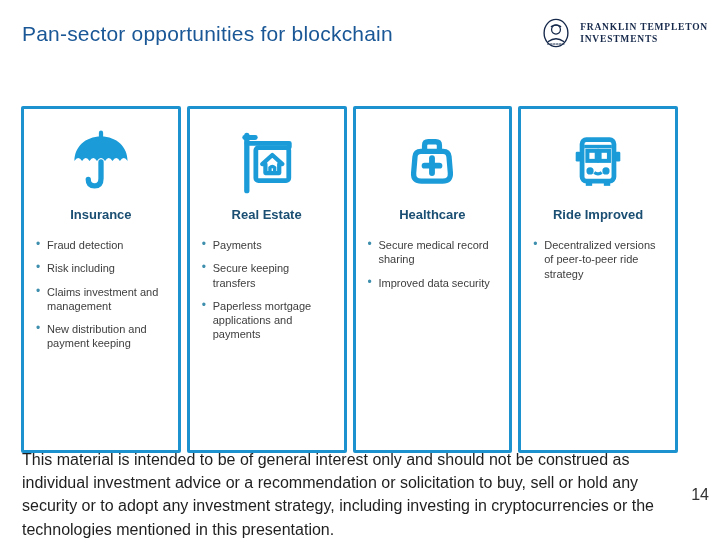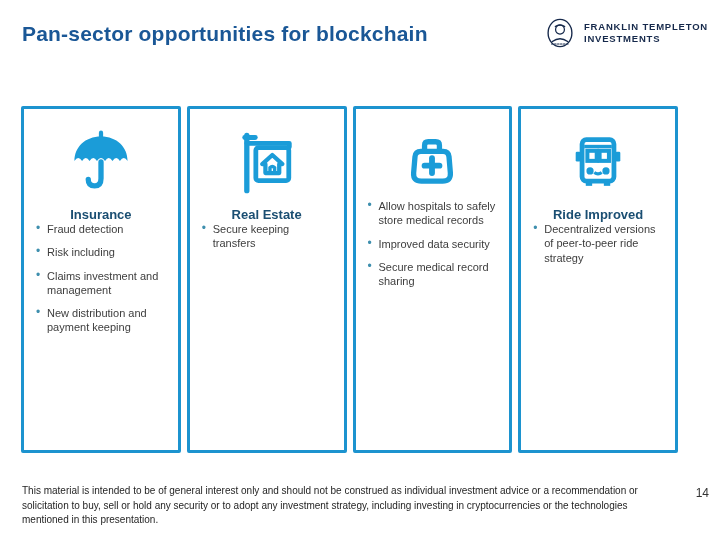--- a/index.html
+++ b/index.html
@@ -13,36 +13,36 @@
     background: #ffffff;
     overflow: hidden;
   }
 
   
   .slide-title {
     position: absolute;
     left: 22px;
     top: 22px;
     font-size: 21px;
-    font-weight: bold;
+    font-weight: normal;
     letter-spacing: 0.2px;
     color: #1a5796;
   }
 
   .logo {
     position: absolute;
     right: 12px;
     top: 16px;
     display: flex;
     align-items: center;
     gap: 7px;
   }
   .logo-emblem { width: 34px; height: 34px; }
   .logo-text {
-    font-family: Liberation Sans, sans-serif;
+    font-family: Liberation Serif, serif;
     color: #16294b;
     font-weight: bold;
     font-size: 9.5px;
     letter-spacing: 0.8px;
     line-height: 1.3;
     text-transform: uppercase;
   }
 
   
   .cards {
@@ -74,20 +74,21 @@
   .card-title {
     margin-top: 8px;
     text-align: center;
     font-size: 13px;
     font-weight: bold;
     color: #1a4e72;
   }
 
   ul.bullets {
     list-style: none;
+    margin-top: 16px;
     padding: 0 2px 0 4px;
   }
   ul.bullets li {
     position: relative;
     padding-left: 11px;
     margin-bottom: 9px;
     font-size: 11px;
     line-height: 1.3;
     color: #3d3d3d;
   }
@@ -97,31 +98,31 @@
     left: 0;
     top: -1px;
     color: #3e8fae;
     font-size: 12px;
   }
 
   
   .footer-text {
     position: absolute;
     left: 22px;
-    top: 484px;
+    top: 448px;
     width: 642px;
-    font-size: 10px;
+    font-size: 16px;
     line-height: 1.45;
     color: #1f1f1f;
   }
   .page-number {
     position: absolute;
     right: 11px;
     top: 486px;
-    font-size: 12px;
+    font-size: 16px;
     color: #333333;
   }
 </style>
 </head>
 <body>
 
 <div class="slide">
 
   <h1 class="slide-title">Pan-sector opportunities for blockchain</h1>
 
@@ -166,37 +167,39 @@
           <path d="M13 6 V58" stroke="#1b9cd8" stroke-width="5" stroke-linecap="round"></path>
           <path d="M11 8 H21" stroke="#1b9cd8" stroke-width="4.5" stroke-linecap="round"></path>
           <path d="M13 13.5 H53 V17" stroke="#1b9cd8" stroke-width="4.5" stroke-linecap="round" stroke-linejoin="round"></path>
           <rect x="21.5" y="17.5" width="31" height="31" rx="2.5" stroke="#1b9cd8" stroke-width="4.5"></rect>
           <path d="M37 24.5 L27.5 33 H30.5 V41.5 H43.5 V33 H46.5 Z" stroke="#1b9cd8" stroke-width="4" stroke-linejoin="round"></path>
           <path d="M34.8 41.5 V36.5 Q37 34.2 39.2 36.5 V41.5" stroke="#1b9cd8" stroke-width="3.2"></path>
         </svg>
       </div>
       <h2 class="card-title">Real Estate</h2>
       <ul class="bullets">
+        <li>Payments</li>
         <li>Secure keeping transfers</li>
+        <li>Paperless mortgage applications and payments</li>
       </ul>
     </section>
 
     <section class="card">
       <div class="icon-wrap">
         <svg viewBox="0 0 64 64" fill="none">
           <path d="M25 21 V15.5 Q25 12 28.5 12 H35.5 Q39 12 39 15.5 V21" stroke="#1b9cd8" stroke-width="5" stroke-linecap="round"></path>
           <path d="M21.5 21 H42.5 Q47.5 21 48 26 L49.3 41.5 Q49.8 49 42 49 H22 Q14.2 49 14.7 41.5 L16 26 Q16.5 21 21.5 21 Z" stroke="#1b9cd8" stroke-width="5" stroke-linejoin="round"></path>
           <path d="M32 27.5 V41.5" stroke="#1b9cd8" stroke-width="5.5" stroke-linecap="round"></path>
           <path d="M25 34.5 H39" stroke="#1b9cd8" stroke-width="5.5" stroke-linecap="round"></path>
         </svg>
       </div>
-      <ul class="bullets">
-        <li>Allow hospitals to safely store medical records</li>
+      <h2 class="card-title">Healthcare</h2>
+      <ul class="bullets">
+        <li>Secure medical record sharing</li>
         <li>Improved data security</li>
-        <li>Secure medical record sharing</li>
       </ul>
     </section>
 
     <section class="card">
       <div class="icon-wrap">
         <svg viewBox="0 0 64 64" fill="none">
           <rect x="17" y="10" width="30" height="39" rx="4" stroke="#1b9cd8" stroke-width="4.5"></rect>
           <path d="M19 16.5 H45" stroke="#1b9cd8" stroke-width="3.2"></path>
           <rect x="22" y="20.5" width="8.8" height="9.5" stroke="#1b9cd8" stroke-width="3.8"></rect>
           <rect x="33.5" y="20.5" width="8.8" height="9.5" stroke="#1b9cd8" stroke-width="3.8"></rect>

